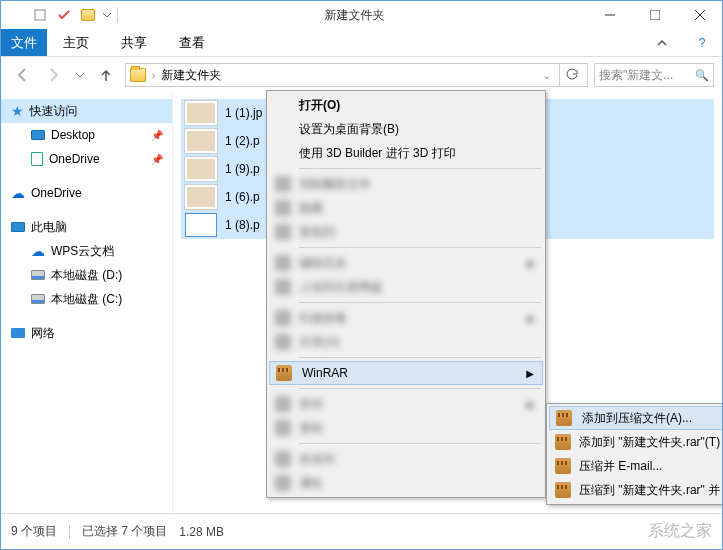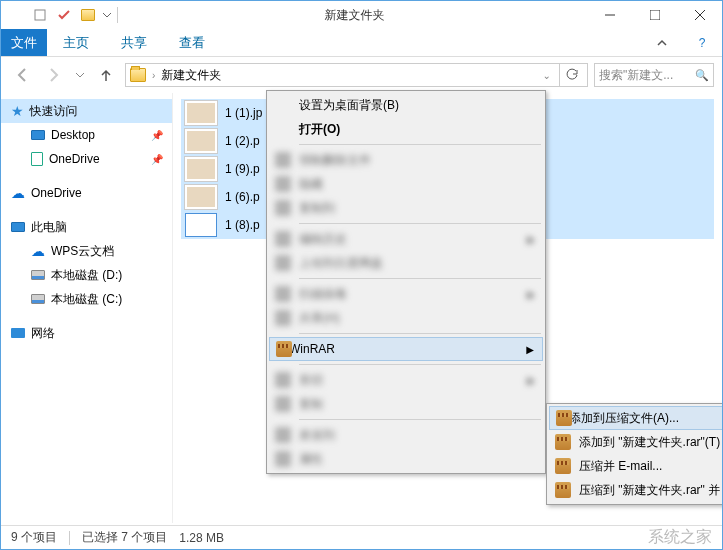--- a/index.html
+++ b/index.html
@@ -10,21 +10,21 @@
 .titlebar .qat { display: flex; align-items: center; gap: 2px; }
 .titlebar .qat-icon { width: 22px; height: 22px; display: flex; align-items: center; justify-content: center; }
 .titlebar .sep { width: 1px; height: 16px; background: #ccc; margin: 0 4px; }
 .titlebar .title { flex: 1; text-align: center; font-size: 12px; color: #333; }
 .titlebar .winbtns { display: flex; }
 .titlebar .winbtn { width: 45px; height: 28px; display: flex; align-items: center; justify-content: center; }
 
 
 .ribbon { height: 28px; display: flex; align-items: stretch; border-bottom: 1px solid #ddd; }
 .ribbon .file-tab { background: #1979ca; color: #fff; padding: 0 10px; display: flex; align-items: center; font-size: 13px; }
-.ribbon .tab { padding: 0 16px; display: flex; align-items: center; font-size: 13px; color: #0369a1; }
+.ribbon .tab { padding: 0 16px; display: flex; align-items: center; font-size: 13px; color: #000000; }
 .ribbon .spacer { flex: 1; }
 .ribbon .help { width: 40px; display: flex; align-items: center; justify-content: center; color: #1979ca; }
 
 
 .addr-row { height: 36px; display: flex; align-items: center; padding: 4px 8px; gap: 6px; }
 .nav-btn { width: 26px; height: 26px; display: flex; align-items: center; justify-content: center; color: #999; }
 .addr { flex: 1; height: 24px; border: 1px solid #ccc; display: flex; align-items: center; padding: 0 4px; gap: 6px; }
 .addr .folder-ic { width: 16px; height: 14px; background: linear-gradient(#ffe9a6,#f5c851); border: 1px solid #d4a017; border-radius: 1px; position: relative; }
 .addr .folder-ic::before { content: ""; position: absolute; top: -3px; left: 0; width: 7px; height: 3px; background: #f5c851; border: 1px solid #d4a017; border-bottom: none; border-radius: 1px 1px 0 0; }
 .addr .chev { color: #888; font-size: 10px; }
@@ -54,34 +54,34 @@
 .content { flex: 1; position: relative; padding: 6px 8px; }
 .file-item { height: 28px; display: flex; align-items: center; gap: 8px; padding: 2px 4px; }
 .file-item.sel { background: #cde8ff; }
 .thumb { width: 32px; height: 24px; background: #e8d8c0; border: 2px solid #fff; box-shadow: 0 0 0 1px #ccc; }
 .thumb.doc { background: #fff; border: 1px solid #4a90d9; box-shadow: none; }
 
 
 .ctx { position: absolute; background: #f0f0f0; border: 1px solid #a0a0a0; box-shadow: 2px 2px 4px rgba(0,0,0,0.25); font-size: 12px; padding: 2px; }
 .ctx1 { top: 89px; left: 265px; width: 280px; }
 .ctx-item { height: 24px; display: flex; align-items: center; padding: 0 28px 0 30px; position: relative; }
-.ctx-item.hover { background: #d8e6f3; border: 1px solid #a6c8e6; padding: 0 27px 0 19px; }
+.ctx-item.hover { background: #d8e6f3; border: 1px solid #a6c8e6; padding: 0 27px 0 32px; }
 .ctx-item .arrow { position: absolute; right: 8px; font-size: 10px; }
 .ctx-item .ic { position: absolute; left: 6px; width: 16px; height: 16px; }
 .ctx-sep { height: 1px; background: #d0d0d0; margin: 3px 2px 3px 30px; }
 .ctx-blur { filter: blur(3px); color: #666; }
 .ctx-blur .ic { background: #888; border-radius: 2px; opacity: 0.6; }
 
 .winrar-ic { background: linear-gradient(#d4a050,#c08030); border-radius: 2px; position: relative; }
 .winrar-ic::after { content: ""; position: absolute; left: 2px; right: 2px; top: 3px; height: 4px; background: repeating-linear-gradient(90deg,#8b4513 0 2px,#d4a050 2px 4px); }
 
 .ctx2 { top: 402px; left: 545px; width: 210px; }
 
 
-.status { position: absolute; bottom: 0; left: 0; right: 0; height: 24px; border-top: 1px solid #ddd; display: flex; align-items: center; padding: 0 10px; gap: 12px; font-size: 12px; color: #444; background: #fff; }
+.status { position: absolute; bottom: 0; left: 0; right: 0; height: 36px; border-top: 1px solid #ddd; display: flex; align-items: center; padding: 0 10px; gap: 12px; font-size: 12px; color: #444; background: #fff; }
 .status .sep2 { width: 1px; height: 14px; background: #ccc; }
 .status .spacer { flex: 1; }
 .status .wm { color: #bbb; font-size: 16px; }
 
 svg { display: block; }
 </style>
 </head>
 <body>
 
 <div class="titlebar">
@@ -248,24 +248,27 @@
       </div>
     <div class="file-item sel">
         <div class="thumb doc"></div>
         <span>1 (8).p</span>
       </div>
   </div>
 </div>
 
 <div class="ctx ctx1">
   <div class="ctx-item">
+      <b>打开(O)</b>
+    </div>
+  <div class="ctx-item">
       <span>设置为桌面背景(B)</span>
     </div>
   <div class="ctx-item">
-      <b>打开(O)</b>
+      <span>使用 3D Builder 进行 3D 打印</span>
     </div>
   <div class="ctx-sep"></div>
   <div class="ctx-item ctx-blur">
       <span class="ic"></span>
       <span>强制删除文件</span>
     </div>
   <div class="ctx-item ctx-blur">
       <span class="ic"></span>
       <span>隐藏</span>
     </div>

